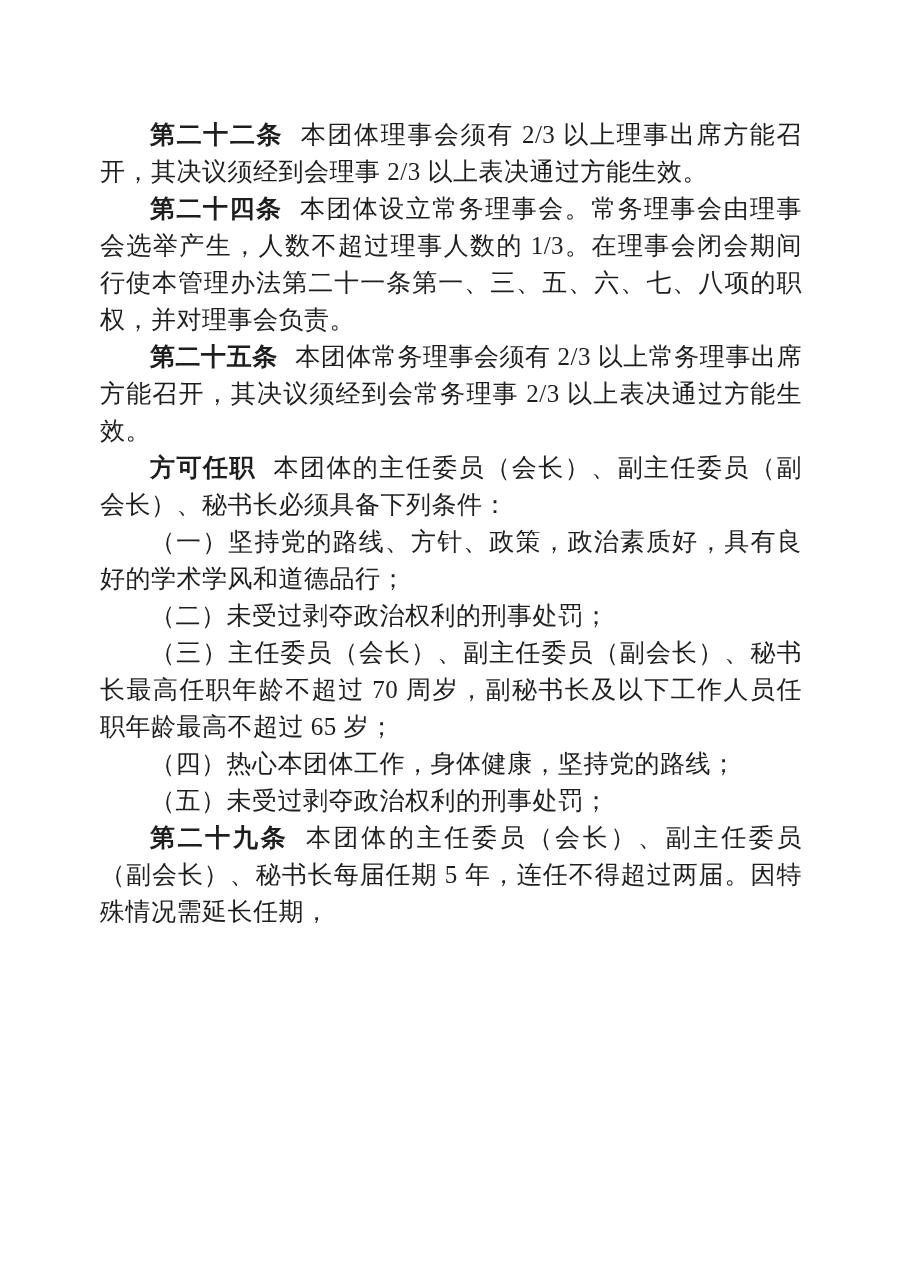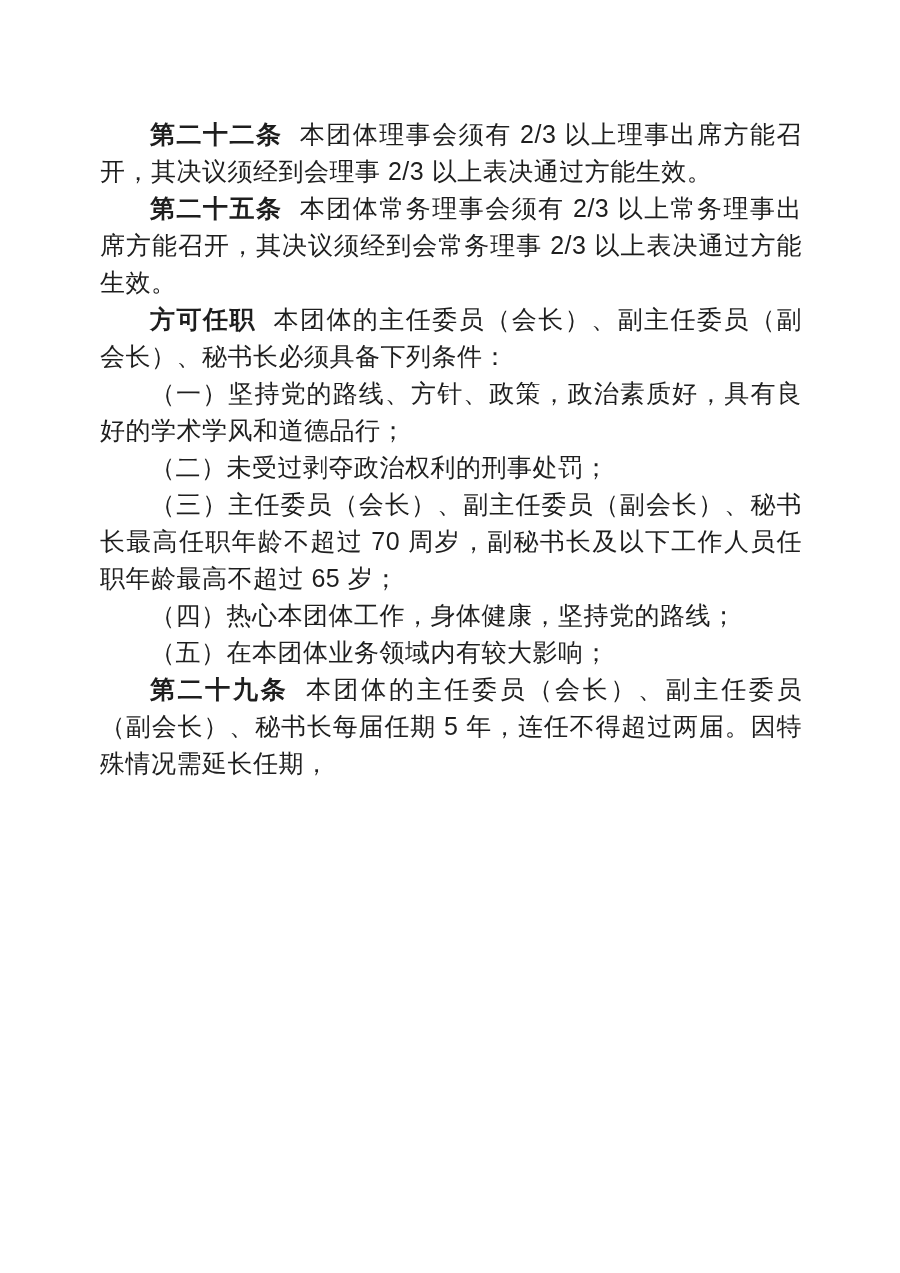--- a/index.html
+++ b/index.html
@@ -6,21 +6,21 @@
     margin: 0;
     padding: 0;
     background: #ffffff;
   }
   .page {
     position: relative;
     width: 900px;
     height: 923px;
     background: #ffffff;
     overflow: hidden;
-    font-family: Liberation Sans, sans-serif;
+    font-family: Liberation Serif, serif;
     color: #1e1e1e;
   }
   .content {
     position: absolute;
     left: 100px;
     top: 116px;
     width: 702px;
   }
   .para {
     margin: 0;
@@ -49,35 +49,36 @@
 </style>
 </head>
 <body>
 
 <div class="page">
   <div class="content">
 
     <p class="para"><b class="art-head">第二十二条</b><span>本团体理事会须有 2/3 以上理事出席方能召开，其决议须经到会理事 2/3 以上表决通过方能生效。</span></p>
 
 
+    <p class="para"><b class="art-head">第二十四条</b><span>本团体设立常务理事会。常务理事会由理事会选举产生，人数不超过理事人数的 1/3。在理事会闭会期间行使本管理办法第二十一条第一、三、五、六、七、八项的职权，并对理事会负责。</span></p>
 
     <p class="para"><b class="art-head">第二十五条</b><span>本团体常务理事会须有 2/3 以上常务理事出席方能召开，其决议须经到会常务理事 2/3 以上表决通过方能生效。</span></p>
 
 
     <p class="para"><b class="art-head">方可任职</b><span>本团体的主任委员（会长）、副主任委员（副会长）、秘书长必须具备下列条件：</span></p>
 
     <p class="para"><b class="art-head"></b><span>（一）坚持党的路线、方针、政策，政治素质好，具有良好的学术学风和道德品行；</span></p>
 
     <p class="para"><b class="art-head"></b><span>（二）未受过剥夺政治权利的刑事处罚；</span></p>
 
     <p class="para"><b class="art-head"></b><span>（三）主任委员（会长）、副主任委员（副会长）、秘书长最高任职年龄不超过 70 周岁，副秘书长及以下工作人员任职年龄最高不超过 65 岁；</span></p>
 
     <p class="para"><b class="art-head"></b><span>（四）热心本团体工作，身体健康，坚持党的路线；</span></p>
 
-    <p class="para"><b class="art-head"></b><span>（五）在本团体业务领域内有较大影响；</span></p>
+    <p class="para"><b class="art-head"></b><span>（五）未受过剥夺政治权利的刑事处罚；</span></p>
 
 
 
     <p class="para"><b class="art-head">第二十九条</b><span>本团体的主任委员（会长）、副主任委员（副会长）、秘书长每届任期 5 年，连任不得超过两届。因特殊情况需延长任期，</span></p>
 
   </div>
 
   <div class="page-number">— 15 —</div>
 </div>
 

